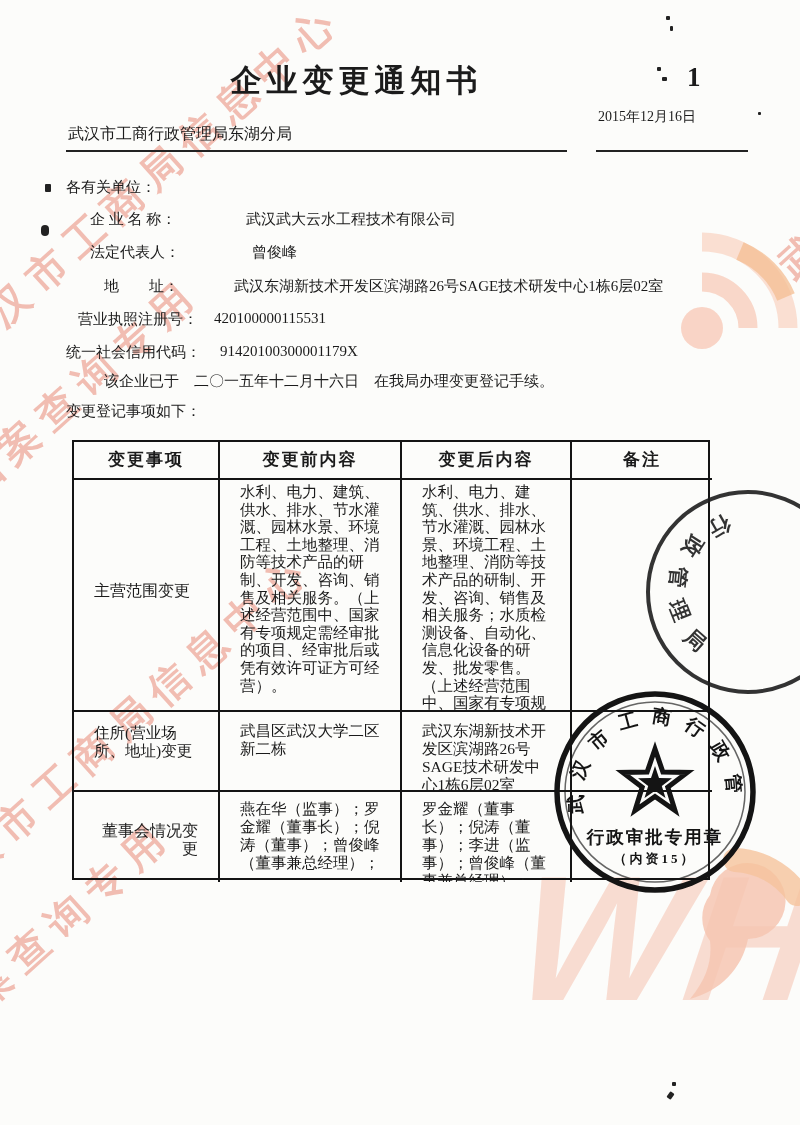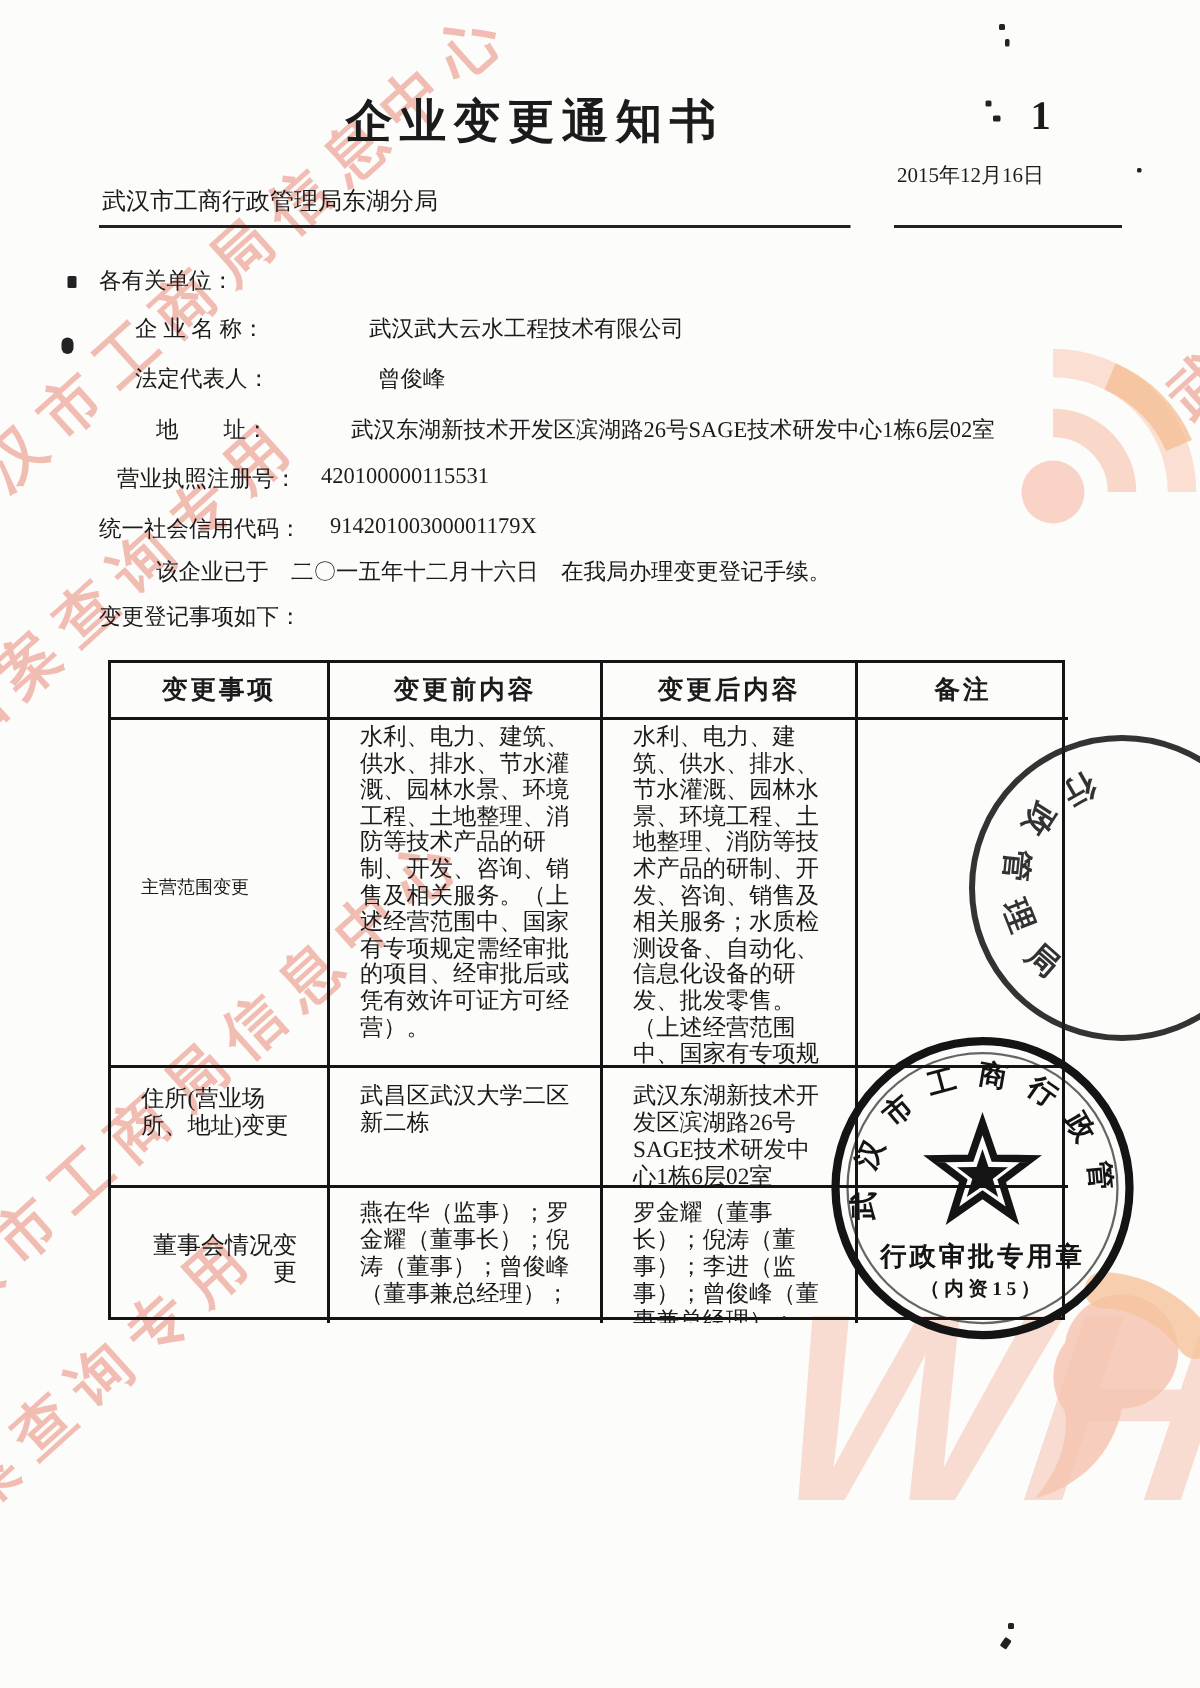--- a/index.html
+++ b/index.html
@@ -35,21 +35,21 @@
       display:grid;grid-template-columns:146px 182px 170px 140px;
       grid-template-rows:38px 232px 80px 90px;
       border:2px solid #141414;box-sizing:border-box;background:transparent;}
   .cell{border-right:2px solid #141414;border-bottom:2px solid #141414;
       box-sizing:border-box;font-size:15.5px;line-height:18px;
       padding:3px 20px;overflow:hidden;}
   .cell.last-col{border-right:none;}
   .cell.last-row{border-bottom:none;}
   .cell.head{display:flex;align-items:center;justify-content:center;
       font-size:17px;font-weight:bold;letter-spacing:2px;padding:0;}
-  .cell.item1{padding-top:102px;font-size:12px;}
+  .cell.item1{padding-top:102px;font-size:16px;}
   .cell.item2{padding-top:12px;font-size:15.5px;}
   .cell.item3{padding-top:30px;font-size:16px;text-align:right;}
   .cell.body1{line-height:17.6px;}
   
   .stamp{position:absolute;z-index:3;}
   
   .speck{position:absolute;background:#222;z-index:2;border-radius:1px;}
 </style>
 </head>
 <body>

